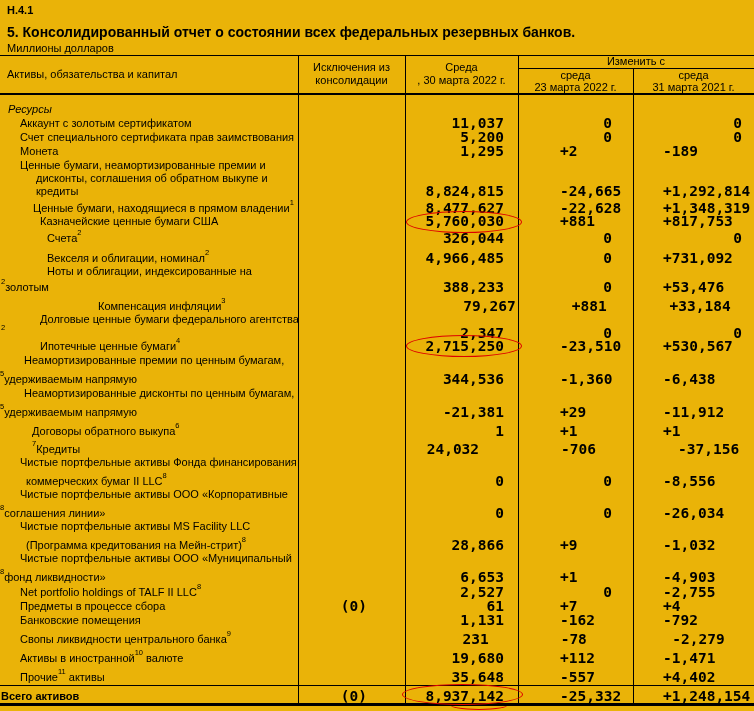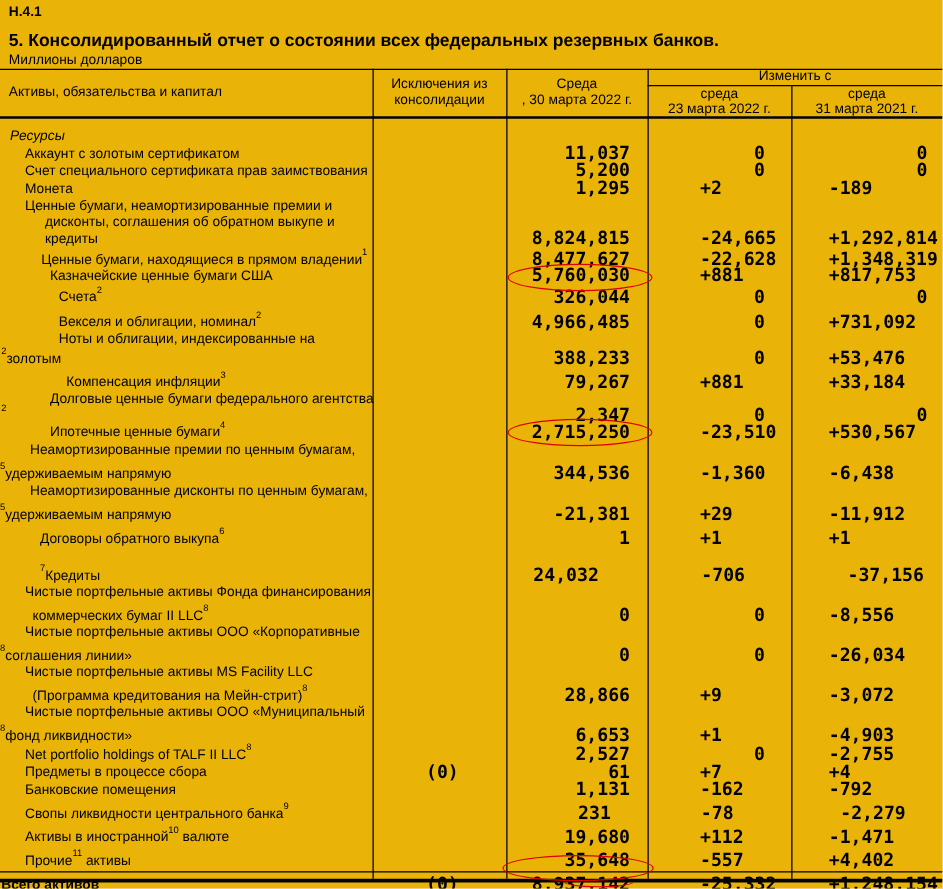--- a/index.html
+++ b/index.html
@@ -177,21 +177,21 @@
       <div class="row" style="margin-top: 0px;">
         <div class="lbl">
           <div class="lline" style="padding-left: 47px;"><span>Ноты и облигации, индексированные на</span></div>
           <div class="lline" style="padding-left: 1px; margin-top: 3px;"><span class="sup">2</span><span>золотым</span></div>
         </div>
         <div class="num c-excl"></div>
         <div class="num c-cur">388,233</div>
         <div class="num c-wk wk-z">0</div>
         <div class="num c-yr yr-s">+53,476</div>
       </div>
-      <div class="row" style="margin-top: 6px;">
+      <div class="row" style="margin-top: 6px; margin-left: 45px;">
         <div class="lbl">
           <div class="lline" style="padding-left: 53px;"><span>Компенсация инфляции</span><span class="sup">3</span></div>
         </div>
         <div class="num c-excl"></div>
         <div class="num c-cur">79,267</div>
         <div class="num c-wk wk-s">+881</div>
         <div class="num c-yr yr-s">+33,184</div>
       </div>
       <div class="row" style="margin-top: 0px;">
         <div class="lbl">
@@ -234,21 +234,21 @@
       </div>
       <div class="row" style="margin-top: 6px;">
         <div class="lbl">
           <div class="lline" style="padding-left: 32px;"><span>Договоры обратного выкупа</span><span class="sup">6</span></div>
         </div>
         <div class="num c-excl"></div>
         <div class="num c-cur">1</div>
         <div class="num c-wk wk-s">+1</div>
         <div class="num c-yr yr-s">+1</div>
       </div>
-      <div class="row" style="margin-top: 17px; gap: 26px;">
+      <div class="row" style="margin-top: 5px; gap: 26px;">
         <div class="lbl">
           <div class="lline" style="padding-left: 32px;"><span class="sup">7</span><span>Кредиты</span></div>
         </div>
         <div class="num c-excl"></div>
         <div class="num c-cur">24,032</div>
         <div class="num c-wk wk-s">-706</div>
         <div class="num c-yr yr-s">-37,156</div>
       </div>
       <div class="row" style="margin-top: 0px;">
         <div class="lbl">
@@ -271,21 +271,21 @@
         <div class="num c-yr yr-s">-26,034</div>
       </div>
       <div class="row" style="margin-top: 0px;">
         <div class="lbl">
           <div class="lline" style="padding-left: 20px;"><span>Чистые портфельные активы MS Facility LLC</span></div>
           <div class="lline" style="padding-left: 26px; margin-top: 6px;"><span>(Программа кредитования на Мейн-стрит)</span><span class="sup">8</span></div>
         </div>
         <div class="num c-excl"></div>
         <div class="num c-cur">28,866</div>
         <div class="num c-wk wk-s">+9</div>
-        <div class="num c-yr yr-s">-3,072</div>
+        <div class="num c-yr yr-s">-1,032</div>
       </div>
       <div class="row" style="margin-top: 0px;">
         <div class="lbl">
           <div class="lline" style="padding-left: 20px;"><span>Чистые портфельные активы ООО «Муниципальный</span></div>
           <div class="lline" style="padding-left: 0px; margin-top: 6px;"><span class="sup">8</span><span>фонд ликвидности»</span></div>
         </div>
         <div class="num c-excl"></div>
         <div class="num c-cur">6,653</div>
         <div class="num c-wk wk-s">+1</div>
         <div class="num c-yr yr-s">-4,903</div>

